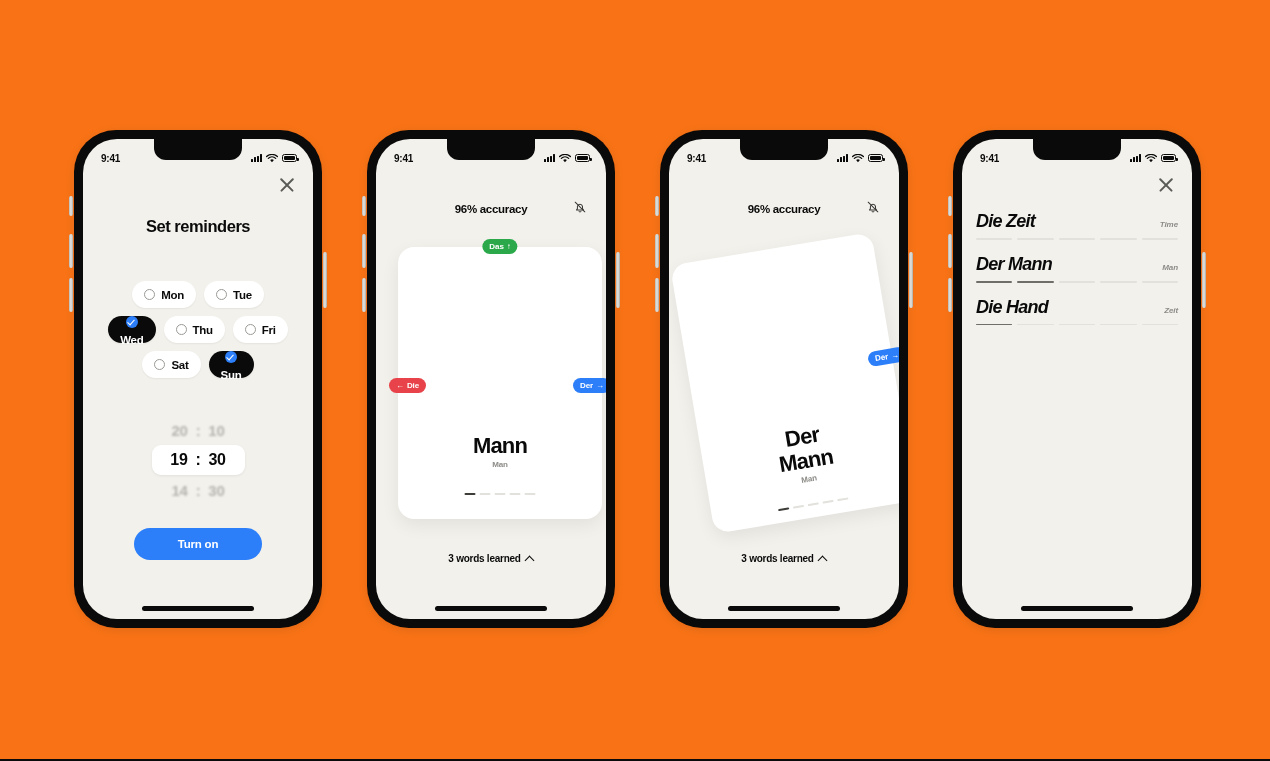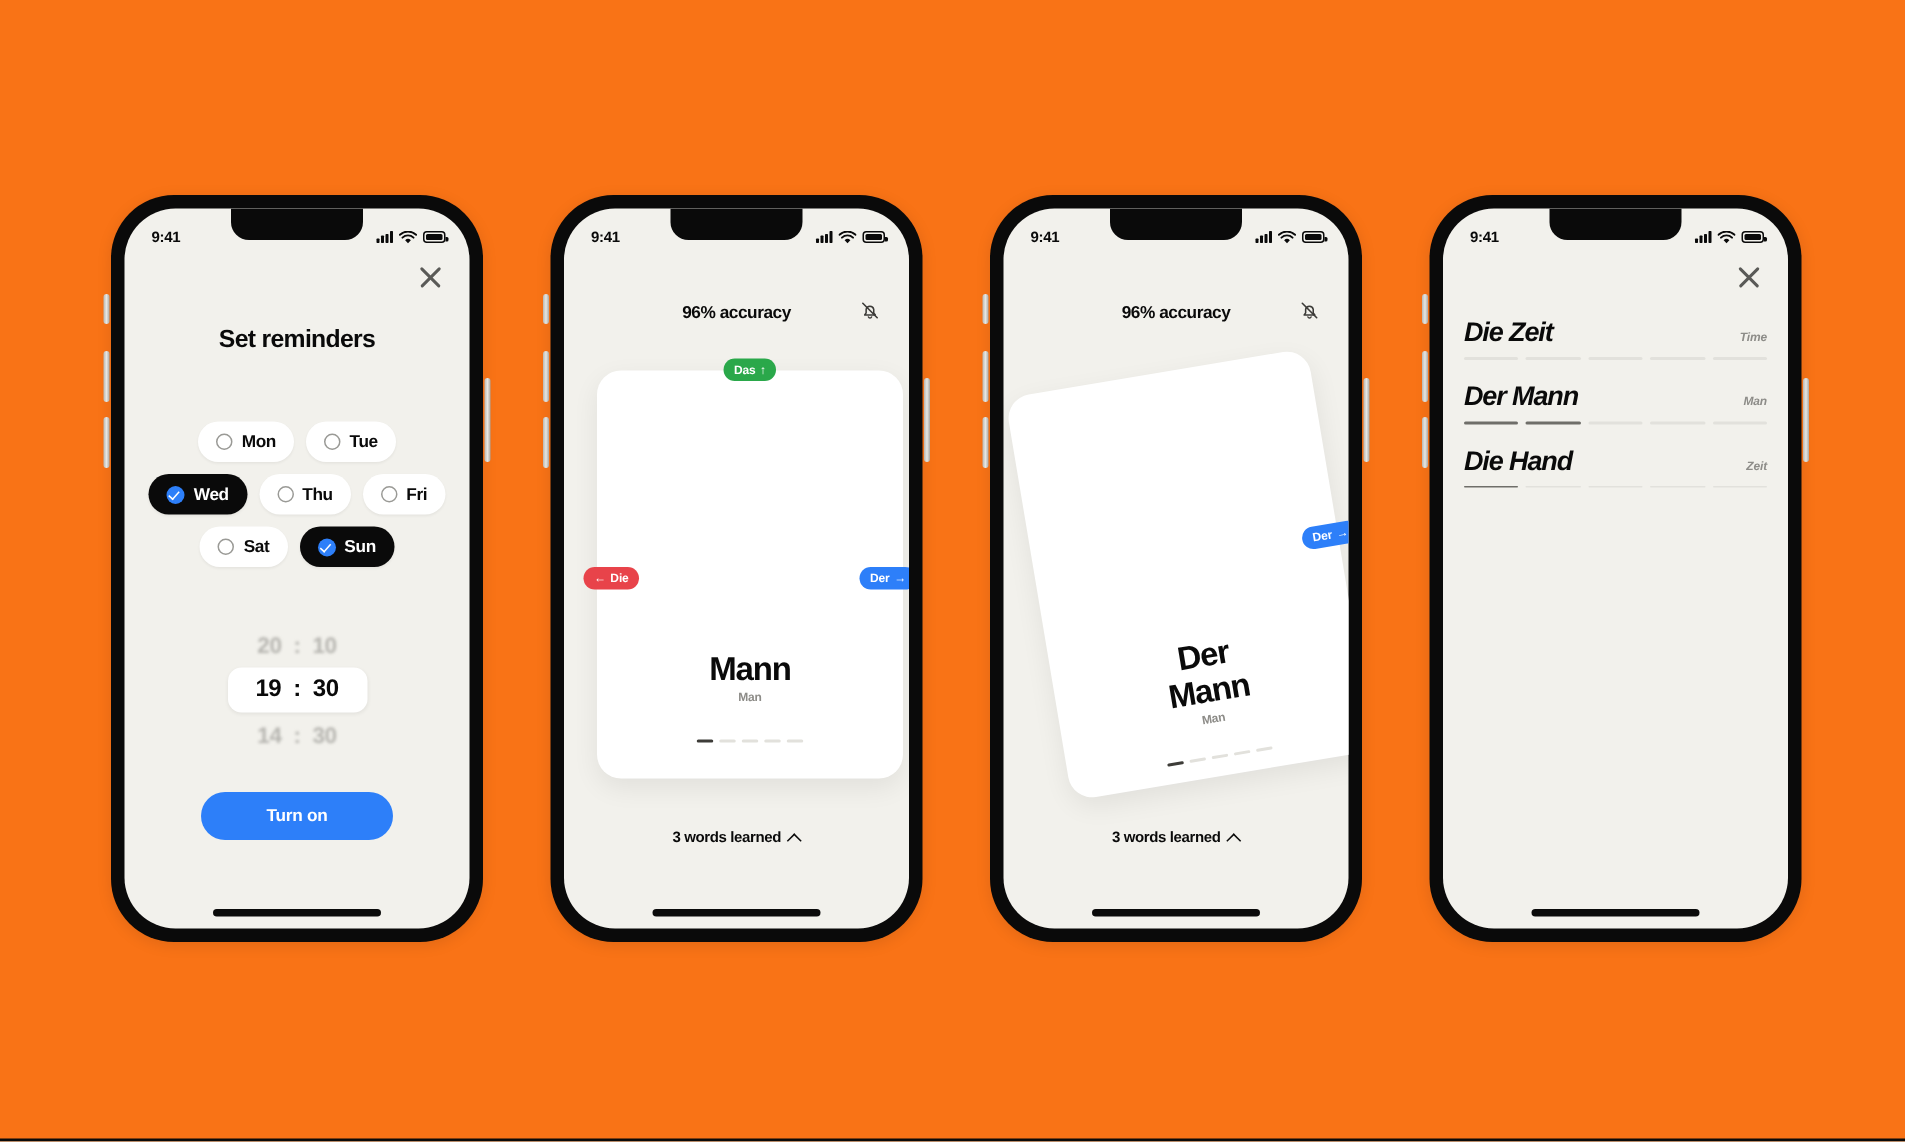--- a/index.html
+++ b/index.html
@@ -95,21 +95,21 @@
   .day-rows { position:absolute; top:142px; left:0; right:0; }
   .day-row { display:flex; justify-content:center; gap:8px; margin-bottom:8px; }
   .chip {
     display:flex; align-items:center; gap:6px;
     height:27px; padding:0 12px; border-radius:14px;
     background:#ffffff; color:#0a0a0a;
     font-size:11.5px; font-weight:700; letter-spacing:-0.25px;
     box-shadow:0 1px 2px rgba(0,0,0,0.06);
     cursor:pointer;
   }
-  .chip.on { background:#0a0a0a; color:#ffffff; }
+  .chip.on { background:#0a0a0a; color:#ffffff;flex-direction:column; }
   .radio { width:11px; height:11px; border-radius:50%; border:1.5px solid #9a9a96; flex:none; }
   .chip.on .radio {
     border:none; background:#2d7ff9; position:relative;
     width:12px; height:12px;
   }
   .chip.on .radio::after {
     content:""; position:absolute; left:3px; top:2px;
     width:3px; height:6px; border:solid #fff; border-width:0 1.6px 1.6px 0;
     transform: rotate(42deg);
   }

